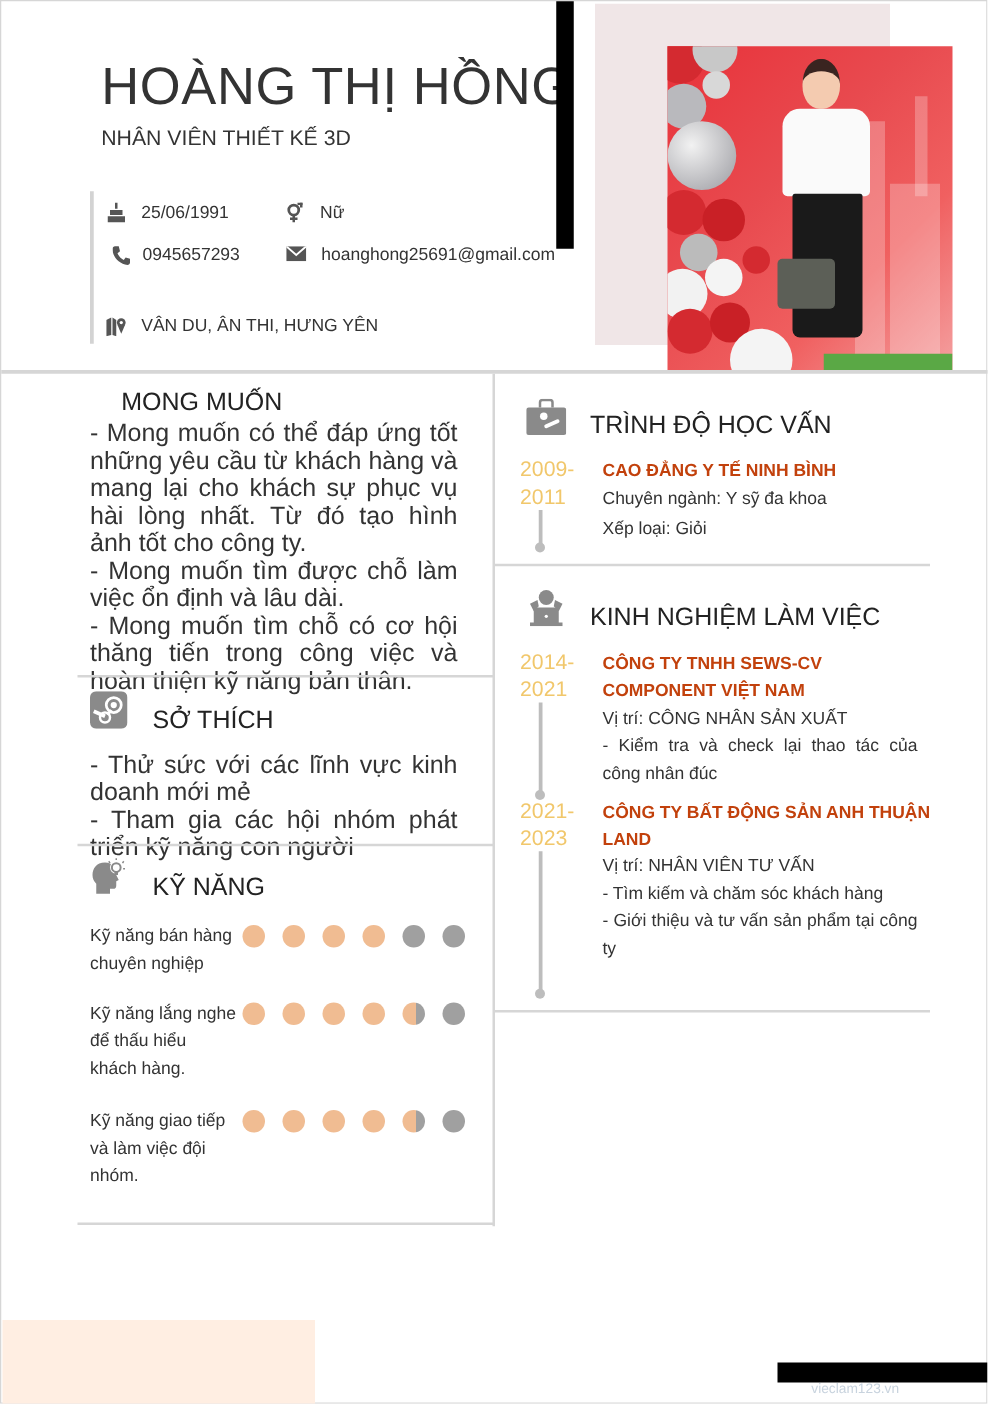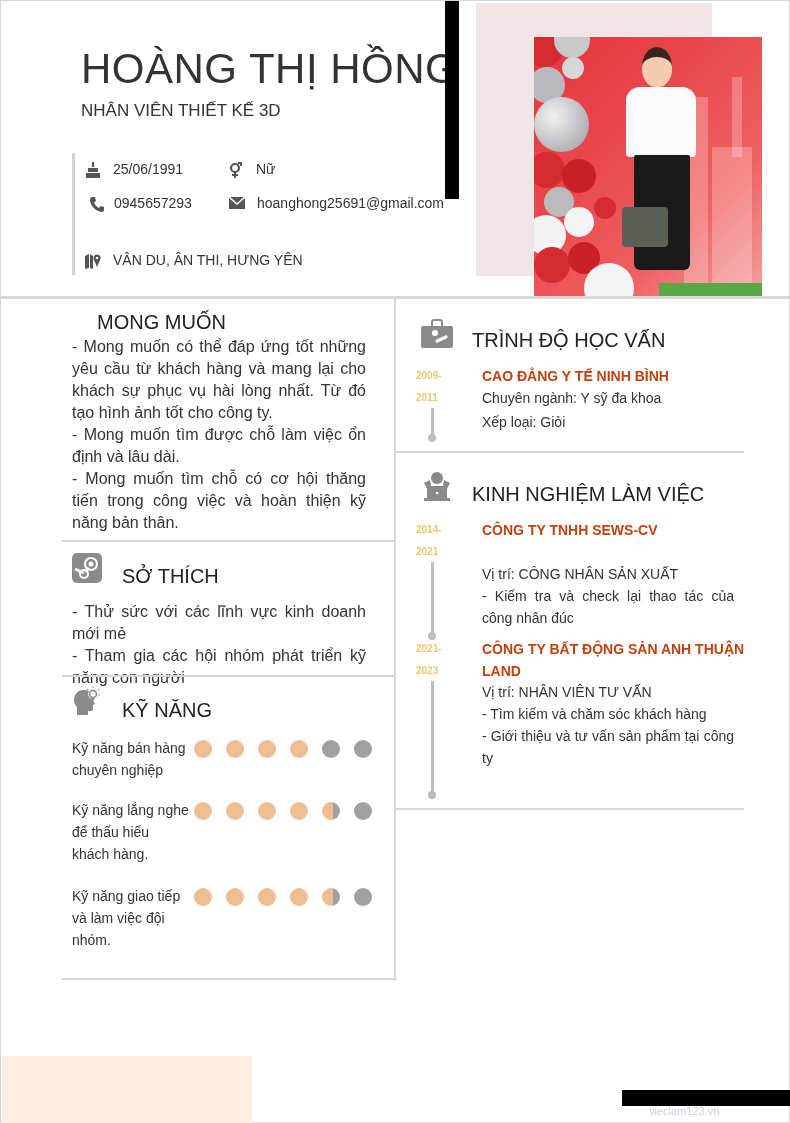--- a/index.html
+++ b/index.html
@@ -25,33 +25,33 @@
   .contact-box { position: absolute; left: 71px; top: 152px; width: 372px; height: 122px; border-left: 3px solid #d3d3d3; }
   .contact-item { position: absolute; display: flex; align-items: flex-start; font-size: 14px; color: #333; }
   .contact-item .ic { width: 20px; height: 18px; margin-right: 10px; display: inline-flex; align-items: center; justify-content: center; color: #555; }
   .contact-item svg { fill: #555; }
 
   .hdivider { position: absolute; left: 0; top: 295px; width: 790px; height: 3px; background: #d6d6d6; }
 
   
   .left-col-border { position: absolute; left: 393px; top: 298px; width: 2px; height: 682px; background: #d6d6d6; }
   .section-title { position: absolute; font-size: 20px; color: #222; font-weight: 400; }
-  .body-text { position: absolute; font-size: 16px; line-height: 22px; color: #333; text-align: justify; }
+  .body-text { position: absolute; font-size: 20px; line-height: 22px; color: #333; text-align: justify; }
   .sep { position: absolute; height: 2px; background: #d6d6d6; }
   .icon-box { position: absolute; }
 
   .skill-row { position: absolute; left: 71px; width: 310px; }
   .skill-label { position: absolute; left: 0; top: 0; width: 118px; font-size: 14px; line-height: 22px; color: #333; }
   .skill-dots { position: absolute; left: 122px; top: 3px; display: flex; gap: 14px; }
   .dot { width: 18px; height: 18px; border-radius: 50%; background: #a0a0a0; }
   .dot.on { background: #f0bc92; }
   .dot.half { background: linear-gradient(90deg, #f0bc92 0 60%, #a0a0a0 60% 100%); }
 
   
-  .tl-year { position: absolute; font-size: 10px; line-height: 22px; color: #f1c76b; font-weight: bold; }
+  .tl-year { position: absolute; font-size: 17px; line-height: 22px; color: #f1c76b; }
   .tl-line { position: absolute; width: 3px; background: #bdbdbd; }
   .tl-dot { position: absolute; width: 8px; height: 8px; border-radius: 50%; background: #bdbdbd; }
   .tl-title { position: absolute; font-size: 14px; font-weight: 700; color: #c2410c; line-height: 22px; }
   .tl-text { position: absolute; font-size: 14px; color: #333; line-height: 22px; text-align: justify; }
 
   .footer-peach { position: absolute; left: 1px; top: 1055px; width: 250px; height: 67px; background: #ffeee2; }
   .footer-bar { position: absolute; left: 621px; top: 1089px; width: 168px; height: 16px; background: #000; }
   .watermark { position: absolute; left: 648px; top: 1104px; font-size: 11px; color: #c8d3de; }
 </style>
 </head>
@@ -250,20 +250,21 @@
       <circle cx="16" cy="22" r="1.3" fill="#fff"></circle>
     </svg>
   </div>
   <div class="section-title" style="left:471px;top:482px;">KINH NGHIỆM LÀM VIỆC</div>
 
   <div class="tl-year" style="left:415px;top:518px;">2014-</div>
   <div class="tl-year" style="left:415px;top:540px;">2021</div>
   <div class="tl-line" style="left:430px;top:561px;height:74px;"></div>
   <div class="tl-dot" style="left:427px;top:631px;"></div>
   <div class="tl-title" style="left:481px;top:518px;">CÔNG TY TNHH SEWS-CV</div>
+  <div class="tl-title" style="left:481px;top:540px;">COMPONENT VIỆT NAM</div>
   <div class="tl-text" style="left:481px;top:562px;">Vị trí: CÔNG NHÂN SẢN XUẤT</div>
   <div class="tl-text" style="left:481px;top:584px;width:252px;">- Kiểm tra và check lại thao tác của công nhân đúc</div>
 
   <div class="tl-year" style="left:415px;top:637px;">2021-</div>
   <div class="tl-year" style="left:415px;top:659px;">2023</div>
   <div class="tl-line" style="left:430px;top:680px;height:114px;"></div>
   <div class="tl-dot" style="left:427px;top:790px;"></div>
   <div class="tl-title" style="left:481px;top:637px;">CÔNG TY BẤT ĐỘNG SẢN ANH THUẬN</div>
   <div class="tl-title" style="left:481px;top:659px;">LAND</div>
   <div class="tl-text" style="left:481px;top:702px;width:252px;">- Tìm kiếm và chăm sóc khách hàng</div>

